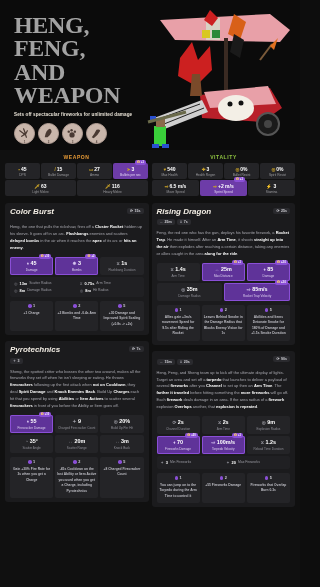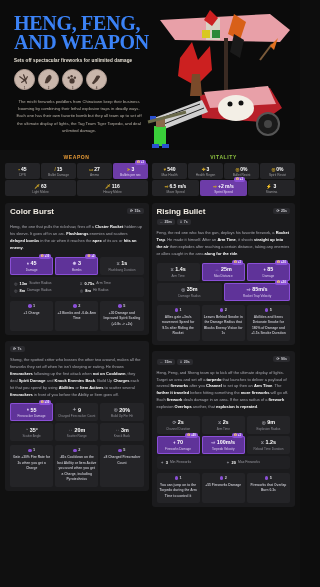--- a/index.html
+++ b/index.html
@@ -15,22 +15,22 @@
   .hero {
     position: relative; height: 150px; width: 300px;
     background: #0b0b0b; overflow: hidden;
   }
   .hero-art {
     position: absolute; right: 0; top: 0; width: 160px; height: 150px;
   }
   .hero-left { position: absolute; left: 14px; top: 14px; width: 140px; z-index: 3; }
   .hero-title {
     font-family: "Liberation Serif", serif;
-    font-weight: 700; font-size: 20px; line-height: 0.97;
-    color: #3b82f6; letter-spacing: -0.3px;
+    font-weight: 700; font-size: 24px; line-height: 0.97;
+    color: #a3a3a3; letter-spacing: -0.3px;
   }
   .hero-sub {
     margin-top: 5px; font-size: 4.6px; font-weight: 700;
     color: #e8e2d6; letter-spacing: 0.1px;
   }
   .hero-icons { display: flex; gap: 3px; margin-top: 6px; }
   .ab-icon {
     width: 21px; height: 21px; border-radius: 50%;
     background: #c9b6ab; position: relative;
     border: 1px solid #b5a197;
@@ -85,21 +85,21 @@
   .columns { display: flex; gap: 3px; padding: 0 5px; }
   .col { flex: 1; min-width: 0; }
 
   .ability {
     background: #1b1b1d; border-radius: 3px; margin-bottom: 6px;
     padding: 5px 5px 4px; position: relative;
   }
   .ab-head { display: flex; justify-content: space-between; align-items: flex-start; }
   .ab-name {
     font-size: 8px; font-weight: 700; color: #f1ece3;
-    line-height: 1.05; max-width: 78px;
+    line-height: 1.05; max-width: 78px; font-style: italic;
   }
   .ab-meta { display: flex; gap: 2px; margin-top: 3px; flex-wrap: wrap; }
   .chip {
     background: #2a2a2e; border-radius: 2px; padding: 1px 3px;
     font-size: 3.6px; color: #cfcfd4; font-weight: 700;
     display: flex; align-items: center; gap: 1.5px; white-space: nowrap;
   }
   .chip .gi { color: #8f8f96; font-size: 3.6px; }
   .ab-cd {
     background: #2a2a2e; border-radius: 2px; padding: 1px 3px;
@@ -376,20 +376,26 @@
               <div class="upg-txt">+2 Bombs and -0.4s Arm Time</div>
             </div>
             <div class="upg">
               <div class="upg-cost"><span class="dot"></span>5</div>
               <div class="upg-txt">+30 Damage and Improved Spirit Scaling (+0.8s -&gt; +2s)</div>
             </div>
           </div>
         </div>
       <div class="ability" id="abPyro">
           <div class="ab-head">
+            <div>
+              <div class="ab-name">Pyrotechnics</div>
+              <div class="ab-meta">
+                <span class="chip"><span class="gi">✦</span>3</span>
+              </div>
+            </div>
             <div class="ab-cdwrap">
               <span class="ab-cd"><span class="gi">⟳</span>7s</span>
             </div>
           </div>
           <div class="ab-desc">Sheng, the spotted critter who bosses the other two around, makes all the fireworks they set off when he isn't sleeping or eating. He throws <b>firecrackers</b> following up the first attack when <b>not on Cooldown</b>, they deal <b>Spirit Damage</b> and <b>Knock Enemies Back</b>. Build Up <b>Charges</b> each hit that you spend by using <b>Abilities</b> or <b>Item Actives</b> to scatter several <b>firecrackers</b> in front of you before the Ability or Item goes off.</div>
           <div class="sgrid">
             <div class="srow">
               <div class="sbox hl">
                 <span class="starbadge"><span class="st">✪</span>+10</span>
                 <div class="sbox-v"><span class="gi">♦</span>55</div>
@@ -432,21 +438,21 @@
               <div class="upg-cost"><span class="dot"></span>5</div>
               <div class="upg-txt">+8 Charged Firecracker Count</div>
             </div>
           </div>
         </div>
     </div>
     <div class="col">
       <div class="ability" id="abRisingDragon">
           <div class="ab-head">
             <div>
-              <div class="ab-name">Rising Bullet</div>
+              <div class="ab-name">Rising Dragon</div>
               <div class="ab-meta">
                 <span class="chip"><span class="gi">↔</span>25m</span>
                 <span class="chip"><span class="gi">⧖</span>7s</span>
               </div>
             </div>
             <div class="ab-cdwrap">
               <span class="ab-cd"><span class="gi">⟳</span>25s</span>
             </div>
           </div>
           <div class="ab-desc">Feng, the red one who has the gun, deploys his favorite firework, a <b>Rocket Trap</b>. He made it himself. After an <b>Arm Time</b>, it shoots <b>straight up into the air</b> then explodes after reaching a certain distance, taking any enemies or allies caught in the area <b>along for the ride</b>.</div>

